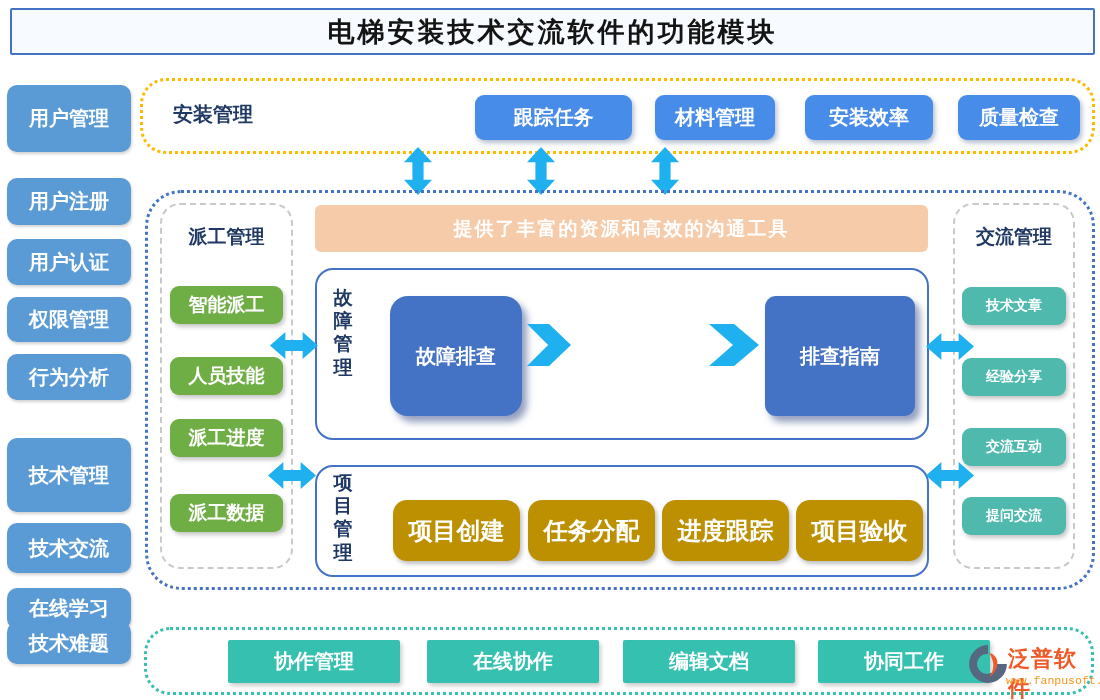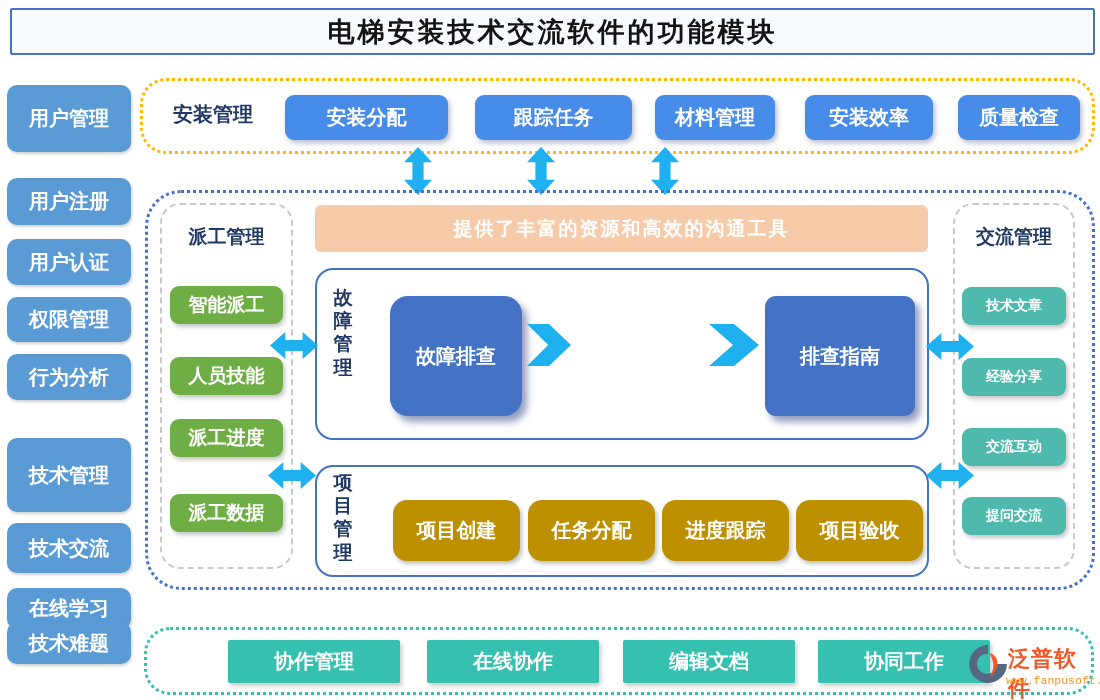--- a/index.html
+++ b/index.html
@@ -28,21 +28,21 @@
   .dash-title{font-size:19px;font-weight:bold;color:#1F3864;text-align:center;}
   .green-chip{left:170px;width:113px;height:38px;background:#6FAE45;border-radius:9px;color:#fff;
               font-size:19px;font-weight:bold;box-shadow:2px 3px 4px rgba(0,0,0,.22);}
   .banner{left:315px;top:205px;width:613px;height:47px;background:#F6CBA9;border-radius:6px;color:#fff;
           font-size:19px;font-weight:bold;letter-spacing:2px;}
   .panel{border:2px solid #4472C4;border-radius:18px;background:#fff;}
   .vtitle{width:24px;font-size:19px;font-weight:bold;color:#1F3864;line-height:1.22;
           word-break:break-all;text-align:center;}
   .flow-chip{top:296px;height:120px;background:#4472C4;border-radius:18px;color:#fff;font-size:20px;
              font-weight:bold;box-shadow:5px 6px 7px rgba(60,80,140,.55);}
-  .gold-chip{top:500px;height:61px;background:#BC9000;border-radius:14px;color:#fff;font-size:20px;
+  .gold-chip{top:500px;height:61px;background:#BC9000;border-radius:14px;color:#fff;font-size:24px;
              font-weight:bold;box-shadow:2px 3px 4px rgba(0,0,0,.25);}
   .teal-chip{left:962px;width:104px;height:38px;background:#4EB9AC;border-radius:9px;color:#fff;
              font-size:14px;font-weight:bold;box-shadow:2px 3px 4px rgba(0,0,0,.22);}
 
   
   .chev{top:324px;height:42px;background:#1FB0F0;
         clip-path:polygon(0 0,50% 0,100% 50%,50% 100%,0 100%,48% 50%);}
   .arr-h{width:48px;height:27px;background:#1FB0F0;
          clip-path:polygon(0 50%,32% 0,32% 30%,68% 30%,68% 0,100% 50%,68% 100%,68% 70%,32% 70%,32% 100%);}
   .arr-v{width:28px;height:48px;background:#1FB0F0;top:147px;
@@ -70,21 +70,20 @@
   <div class="abs flexc side-chip" style="top:239px;height:46px;">用户认证</div>
   <div class="abs flexc side-chip" style="top:297px;height:45px;">权限管理</div>
   <div class="abs flexc side-chip" style="top:354px;height:46px;">行为分析</div>
   <div class="abs flexc side-chip" style="top:438px;height:74px;">技术管理</div>
   <div class="abs flexc side-chip" style="top:523px;height:50px;">技术交流</div>
   <div class="abs flexc side-chip" style="top:588px;height:41px;">在线学习</div>
   <div class="abs flexc side-chip" style="top:622px;height:42px;">技术难题</div>
 
   <div class="abs install-box"></div>
   <div class="abs install-label">安装管理</div>
-  <div class="abs flexc top-chip" style="left:285px;width:163px;">安装分配</div>
   <div class="abs flexc top-chip" style="left:475px;width:157px;">跟踪任务</div>
   <div class="abs flexc top-chip" style="left:655px;width:120px;">材料管理</div>
   <div class="abs flexc top-chip" style="left:805px;width:128px;">安装效率</div>
   <div class="abs flexc top-chip" style="left:958px;width:122px;">质量检查</div>
 
   <div class="abs arr-v" style="left:404px;"></div>
   <div class="abs arr-v" style="left:527px;"></div>
   <div class="abs arr-v" style="left:651px;"></div>
 
   <div class="abs main-box"></div>

